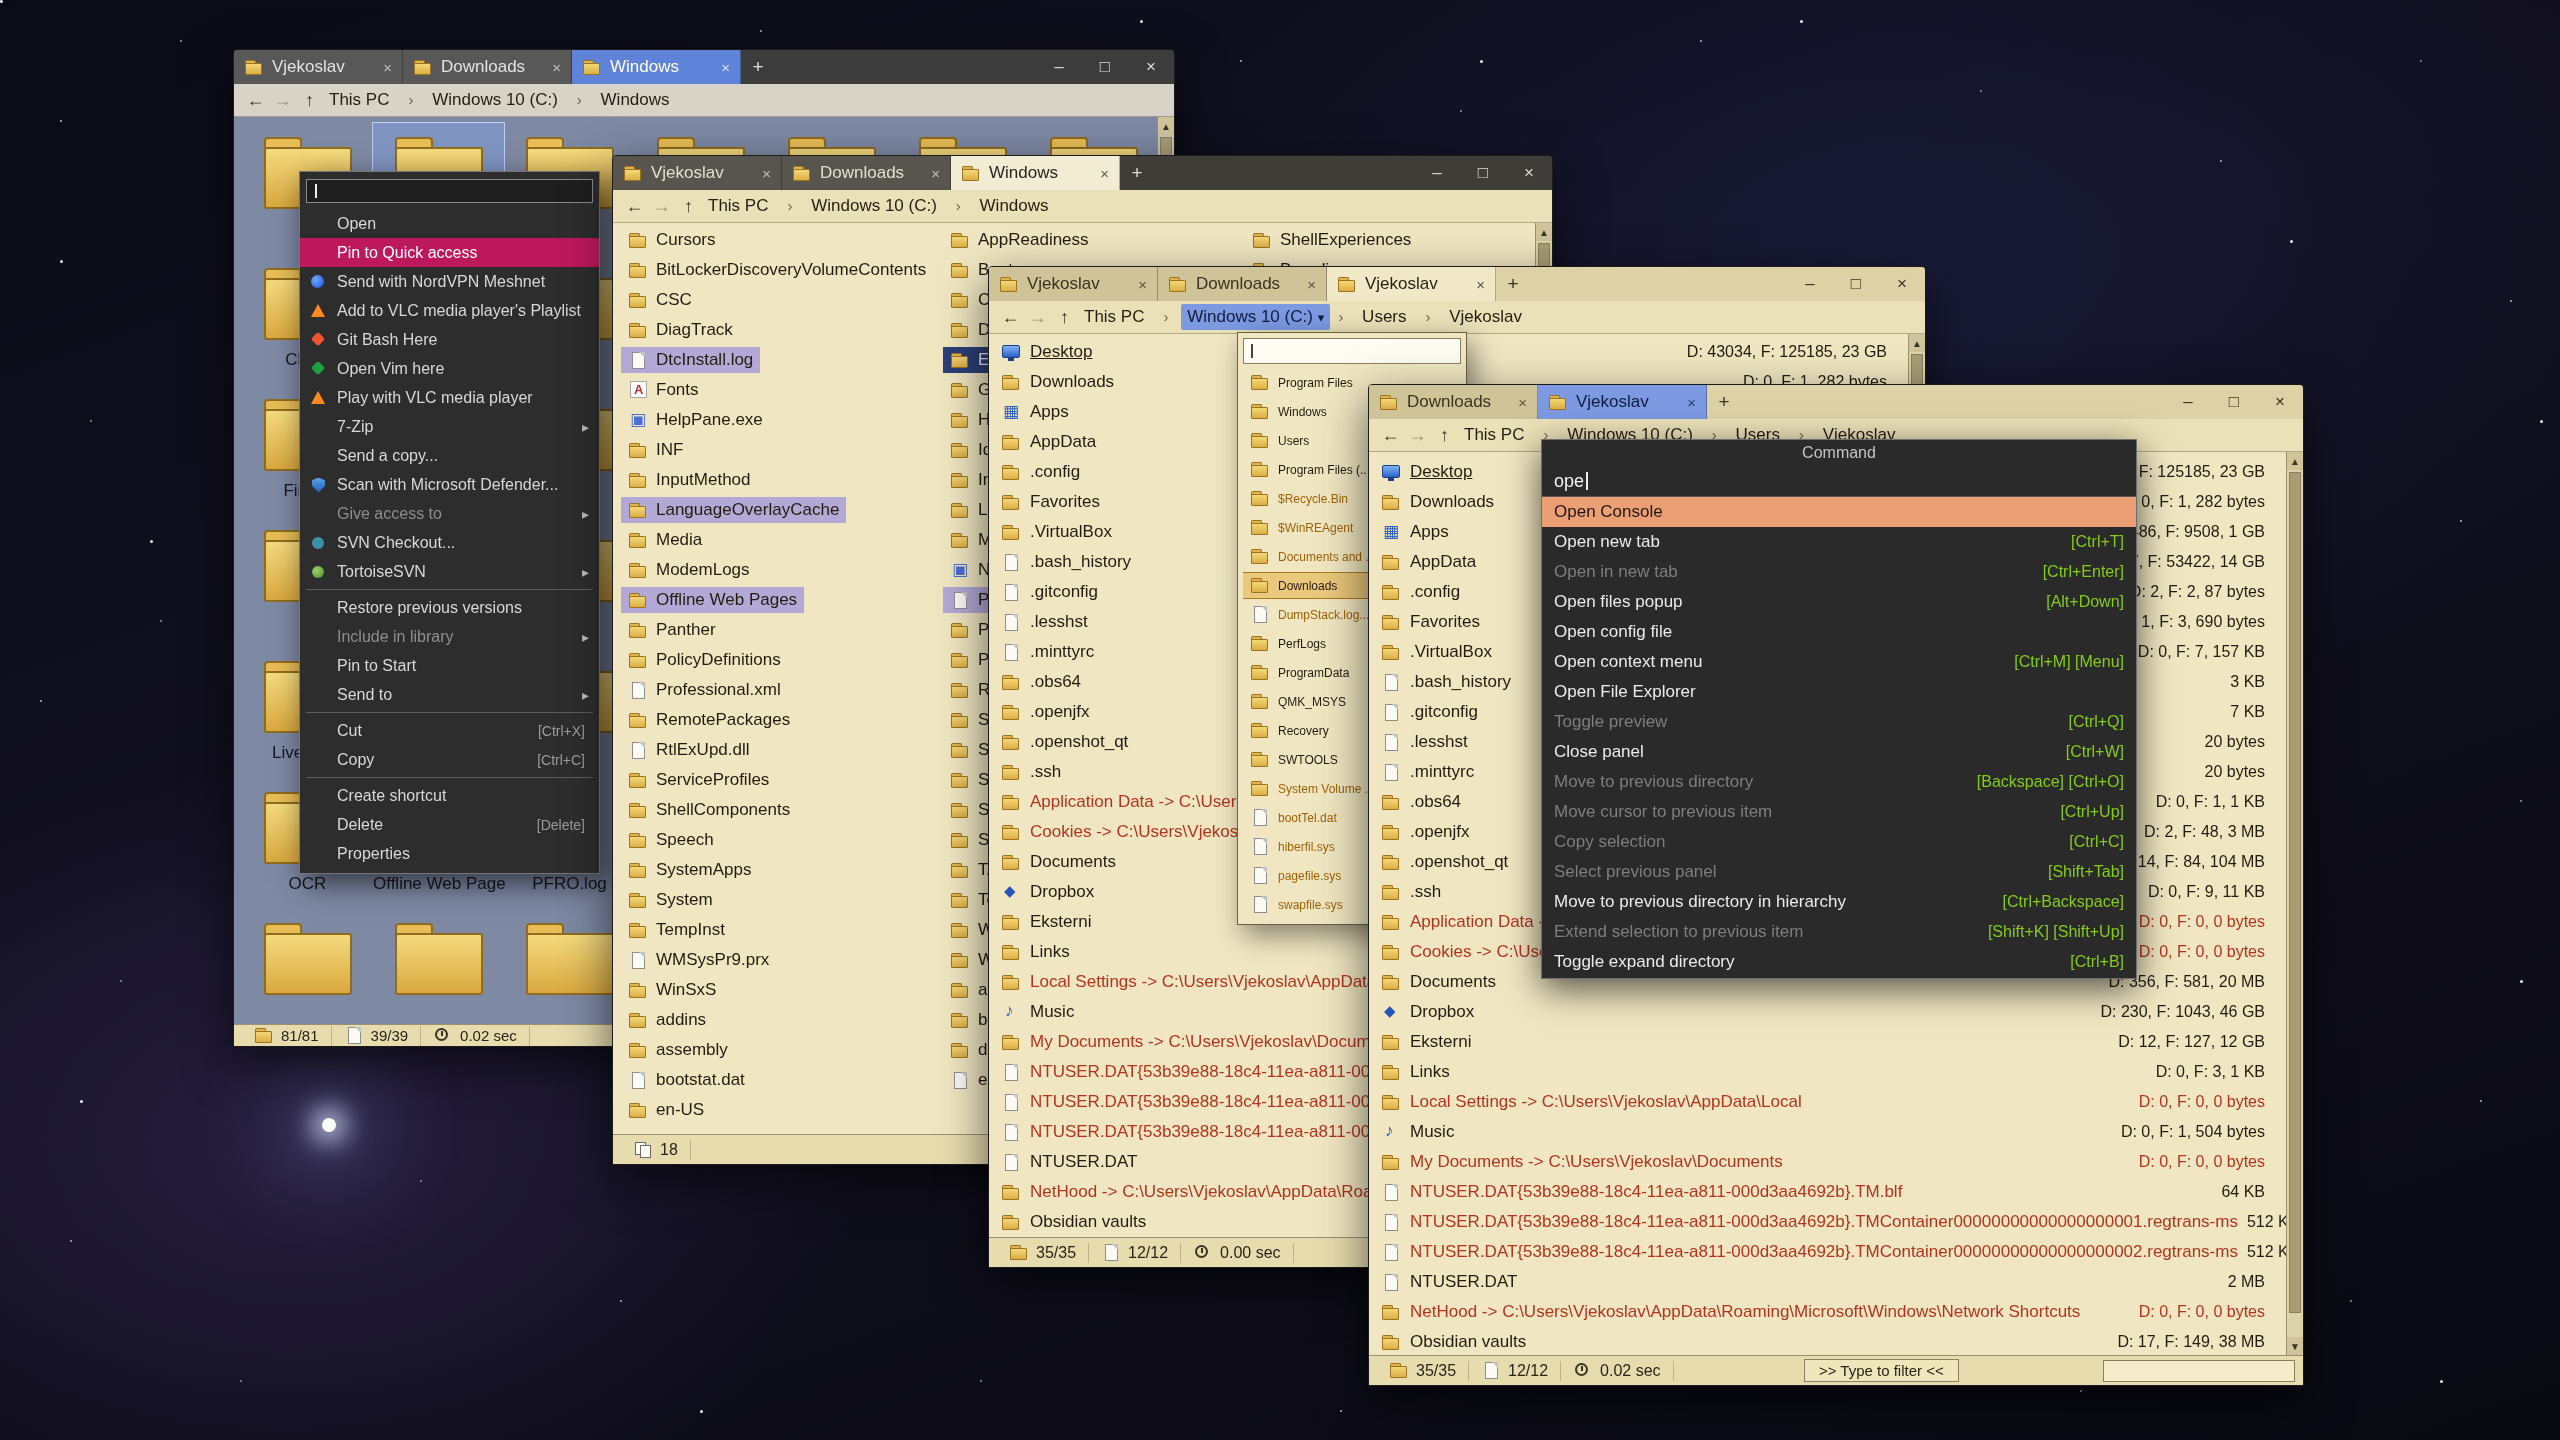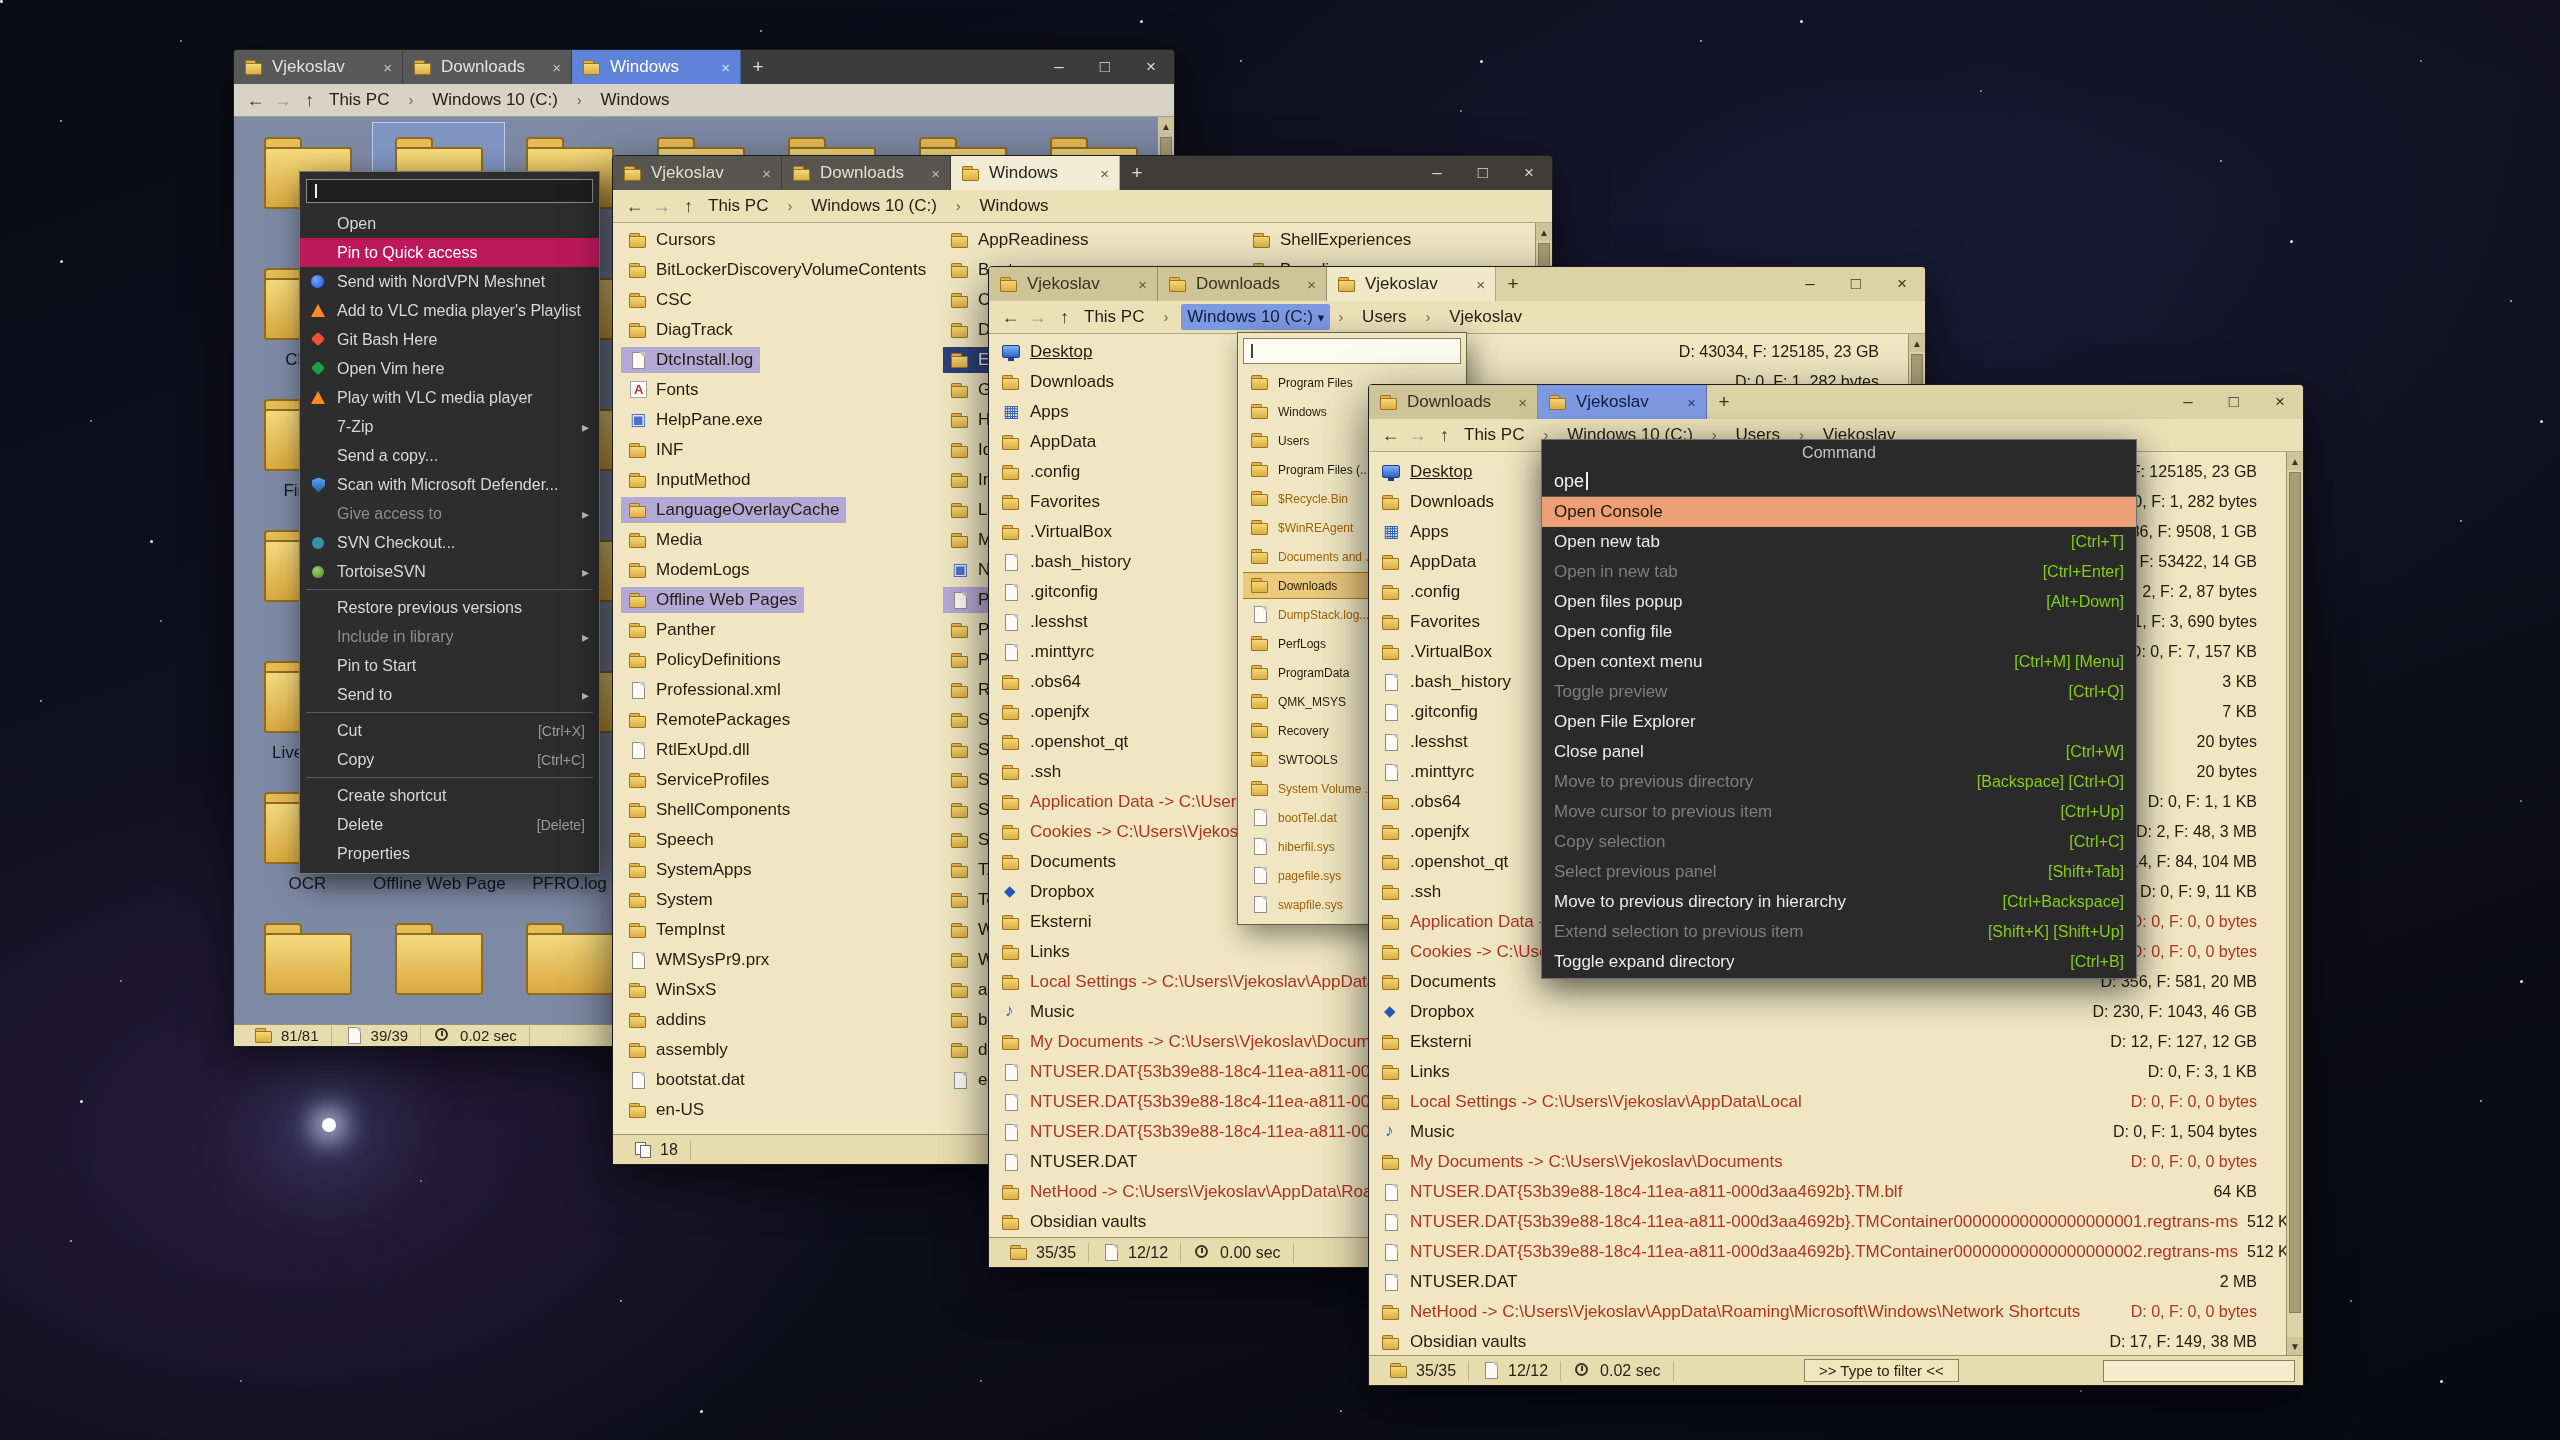--- a/index.html
+++ b/index.html
@@ -51,21 +51,21 @@
   .statusbar{position:absolute;left:0;right:0;bottom:0;height:30px;background:#e7dcae;border-top:1px solid #9a9072;
     display:flex;align-items:center;font-size:16px;color:#2a2418;padding:0 8px;box-sizing:border-box;}
   .seg{display:flex;align-items:center;gap:7px;padding:0 12px;border-right:1px solid #bdb289;height:20px;}
   .vscroll{position:absolute;right:0;top:67px;bottom:30px;width:16px;background:#ddd3a8;border-left:1px solid #9a9072;}
   .sarrow{position:absolute;left:0;right:0;height:18px;background:#cfc49a;color:#3a3424;font-size:10px;
     display:flex;align-items:center;justify-content:center;}
   .sarrow.down{bottom:0;}
   .sthumb{position:absolute;left:2px;right:2px;background:#a89d74;border:1px solid #8a8060;}
 
   
-  .frow{height:30px;display:flex;align-items:center;gap:9px;padding:0 24px 0 12px;font-size:17px;color:#241c0e;white-space:nowrap;}
+  .frow{height:30px;display:flex;align-items:center;gap:9px;padding:0 16px 0 12px;font-size:17px;color:#241c0e;white-space:nowrap;}
   .fname[data-state="link"]{color:#b23420;}
   .fname[data-state="cursor"]{text-decoration:underline;}
   .fsize{margin-left:auto;padding-right:6px;color:#241c0e;font-size:16px;}
   .fsize[data-state="link"]{color:#b23420;}
 
   
   .ic{display:inline-block;position:relative;width:20px;height:17px;flex:none;}
   .ic[data-state="folder"]::before{content:"";position:absolute;left:1px;top:1px;width:9px;height:4px;background:#e3b34d;
     border:1px solid #9c7420;border-bottom:none;border-radius:2px 2px 0 0;}
   .ic[data-state="folder"]::after{content:"";position:absolute;left:1px;top:4px;right:2px;bottom:1px;
@@ -1531,27 +1531,27 @@
             <span class="p-short">[Alt+Down]</span>
           </div>
           <div class="p-row">
             <span>Open config file</span>
             <span class="p-short"></span>
           </div>
           <div class="p-row">
             <span>Open context menu</span>
             <span class="p-short">[Ctrl+M] [Menu]</span>
           </div>
+          <div class="p-row">
+            <span>Open File Explorer</span>
+            <span class="p-short"></span>
+          </div>
           <div class="p-row" data-state="dim">
             <span>Toggle preview</span>
             <span class="p-short">[Ctrl+Q]</span>
-          </div>
-          <div class="p-row">
-            <span>Open File Explorer</span>
-            <span class="p-short"></span>
           </div>
           <div class="p-row">
             <span>Close panel</span>
             <span class="p-short">[Ctrl+W]</span>
           </div>
           <div class="p-row" data-state="dim">
             <span>Move to previous directory</span>
             <span class="p-short">[Backspace] [Ctrl+O]</span>
           </div>
           <div class="p-row" data-state="dim">

